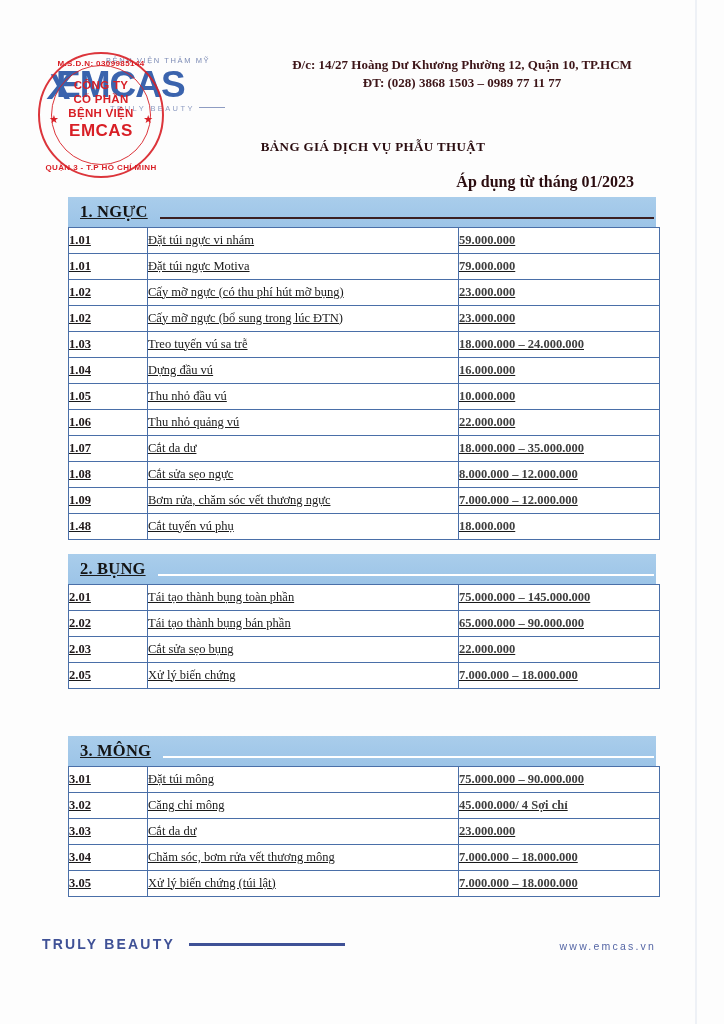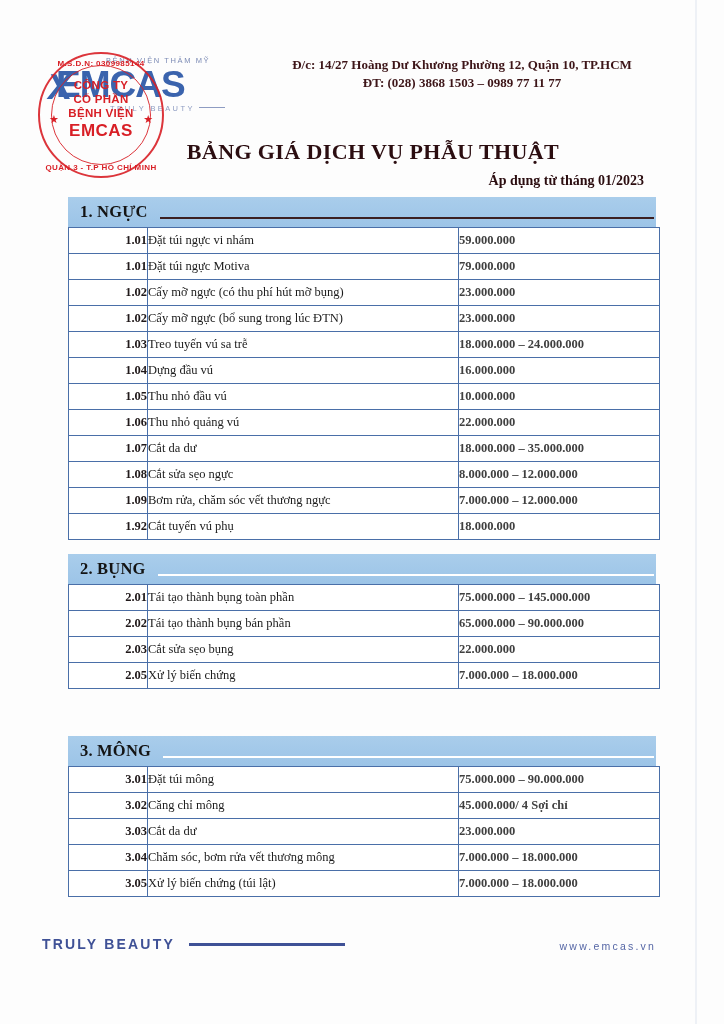--- a/index.html
+++ b/index.html
@@ -173,41 +173,42 @@
   .org-addr { font-size: 13px; }
   .org-tel  { font-size: 13px; }
 
   
   .doc-title {
     position: absolute;
     top: 139px;
     left: 0; right: 0;
     text-align: center;
     font-family: "Liberation Serif", serif;
-    font-size: 22px;
+    font-size: 13px;
     font-weight: 700;
     letter-spacing: .4px;
     color: #2b0d10;
     padding-left: 22px;
   }
   .effective-date {
     position: absolute;
     top: 173px;
-    right: 80px;
-    font-family: "Liberation Serif", serif;
-    font-size: 14px;
+    right: 90px;
+    font-family: "Liberation Serif", serif;
+    font-size: 16px;
     font-weight: 700;
     color: #2b0d10;
   }
 
   
   .section {
     position: absolute;
     left: 68px;
     width: 588px;
+    text-decoration: underline;
   }
   .section-head {
     position: relative;
     height: 30px;
     background: linear-gradient(180deg, #a9cdeb 0%, #a2c8e9 55%, #9cc4e7 100%);
     display: flex;
     align-items: center;
   }
   .section-head .sec-title {
     font-family: "Liberation Serif", serif;
@@ -239,21 +240,21 @@
   }
   table.price td {
     border: 1px solid #4a6fa8;
     height: 24px;
     padding: 0 0 1px 0;
     vertical-align: middle;
     background: #ffffff;
   }
   td.c-code {
     width: 78px;
-    text-align: right;
+    text-align: left;
     font-size: 12.5px;
     font-weight: 700;
     color: #20191a;
     font-family: "Liberation Serif", serif;
   }
   td.c-name {
     width: 310px;
     padding-left: 18px;
     font-size: 12.5px;
     color: #1b1b1b;
@@ -406,21 +407,21 @@
           <td class="c-code">1.08</td>
           <td class="c-name">Cắt sửa sẹo ngực</td>
           <td class="c-price">8.000.000 – 12.000.000</td>
         </tr>
         <tr>
           <td class="c-code">1.09</td>
           <td class="c-name">Bơm rửa, chăm sóc vết thương ngực</td>
           <td class="c-price">7.000.000 – 12.000.000</td>
         </tr>
         <tr>
-          <td class="c-code">1.92</td>
+          <td class="c-code">1.48</td>
           <td class="c-name">Cắt tuyến vú phụ</td>
           <td class="c-price">18.000.000</td>
         </tr>
       </tbody>
     </table>
   </div>
 
   <div class="section" style="top:554px;">
     <div class="section-head">
       <div class="sec-title">2. BỤNG</div>

